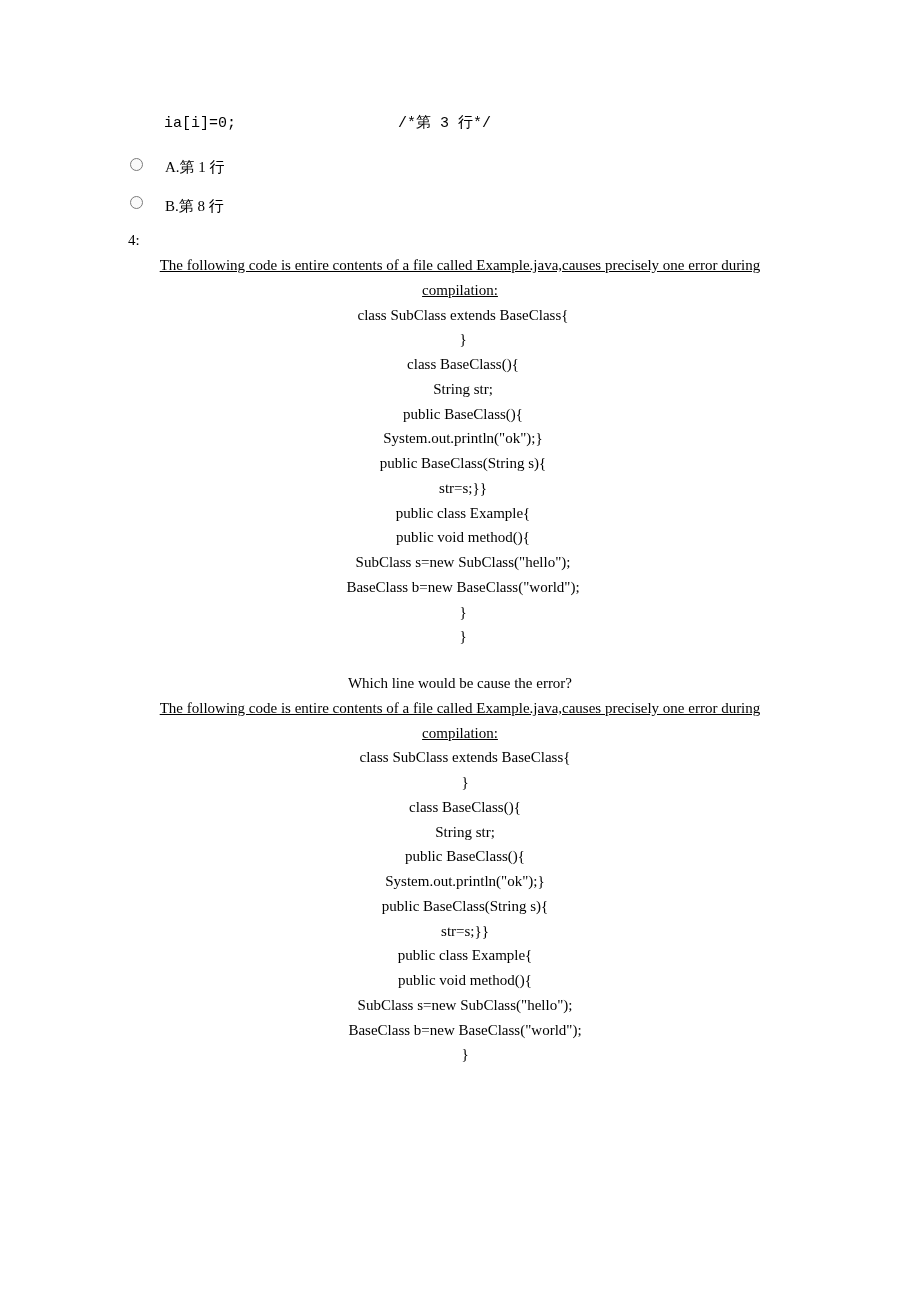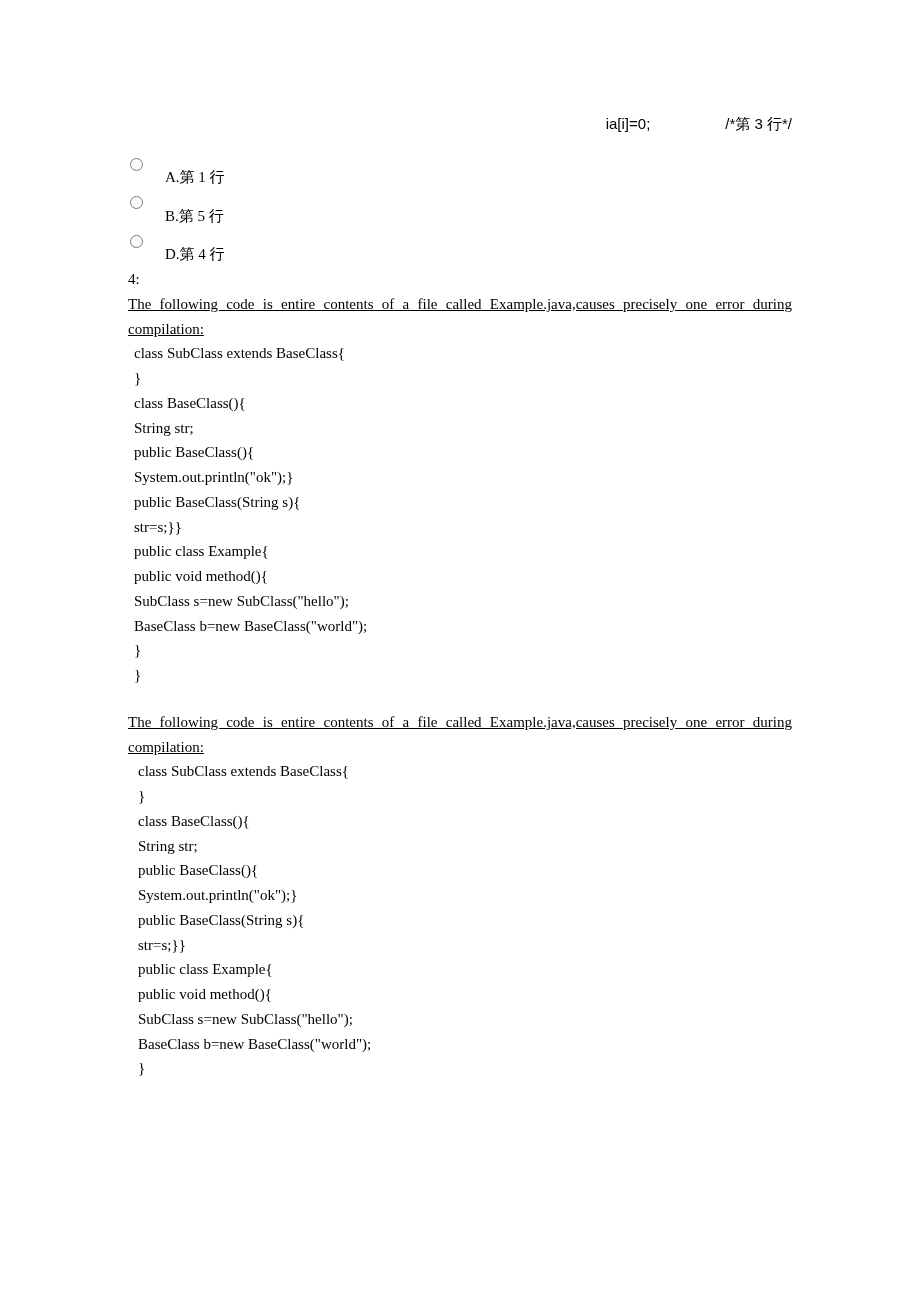--- a/index.html
+++ b/index.html
@@ -10,22 +10,21 @@
   font-size: 15px;
   color: #000;
   width: 920px;
 }
 .page {
   padding: 112px 128px 80px 128px;
   line-height: 1.65;
 }
 .code-line {
   white-space: pre;
-  font-family: Liberation Sans, sans-serif;
-  text-align: right;
+  font-family: Liberation Mono, monospace;
 }
 .option-row {
   display: flex;
   align-items: center;
   margin-left: 2px;
   margin-top: 14px;
   margin-bottom: 14px;
 }
 .radio-outer {
   width: 13px;
@@ -34,31 +33,32 @@
   border-radius: 50%;
   background: #fafafa;
   box-sizing: border-box;
   margin-right: 22px;
   flex-shrink: 0;
   position: relative;
   top: 1px;
 }
 .opt-label {
   position: relative;
-  top: 14px;
+  top: 4px;
 }
 .qnum {
   margin-top: 6px;
 }
 .justify {
   text-align: justify;
   text-decoration: underline;
 }
 .block {
   margin: 0;
+  text-align: center;
 }
 .indent1 {
   padding-left: 6px;
 }
 .indent2 {
   padding-left: 10px;
 }
 </style>
 </head>
 <body>
@@ -66,25 +66,21 @@
 <div class="page">
 
   <div class="code-line">    ia[i]=0;                  /*第 3 行*/</div>
 
   <div class="option-row">
     <span class="radio-outer"></span>
     <span class="opt-label">A.第 1 行</span>
   </div>
   <div class="option-row">
     <span class="radio-outer"></span>
-    <span class="opt-label">B.第 5 行</span>
-  </div>
-  <div class="option-row">
-    <span class="radio-outer"></span>
-    <span class="opt-label">D.第 4 行</span>
+    <span class="opt-label">B.第 8 行</span>
   </div>
 
   <div class="qnum">4:</div>
 
   <div class="justify block">The following code is entire contents of a file called Example.java,causes precisely one error during compilation:</div>
 
   <div class="indent1">
     <div class="block">class SubClass extends BaseClass{</div>
     <div class="block">}</div>
     <div class="block">class BaseClass(){</div>
@@ -96,20 +92,21 @@
     <div class="block">public class Example{</div>
     <div class="block">public void method(){</div>
     <div class="block">SubClass s=new SubClass("hello");</div>
     <div class="block">BaseClass b=new BaseClass("world");</div>
     <div class="block">}</div>
     <div class="block">}</div>
   </div>
 
   <div style="height:22px"></div>
 
+  <div class="block">Which line would be cause the error?</div>
 
   <div class="justify block">The following code is entire contents of a file called Example.java,causes precisely one error during compilation:</div>
 
   <div class="indent2">
     <div class="block">class SubClass extends BaseClass{</div>
     <div class="block">}</div>
     <div class="block">class BaseClass(){</div>
     <div class="block">String str;</div>
     <div class="block">public BaseClass(){</div>
     <div class="block">System.out.println("ok");}</div>

